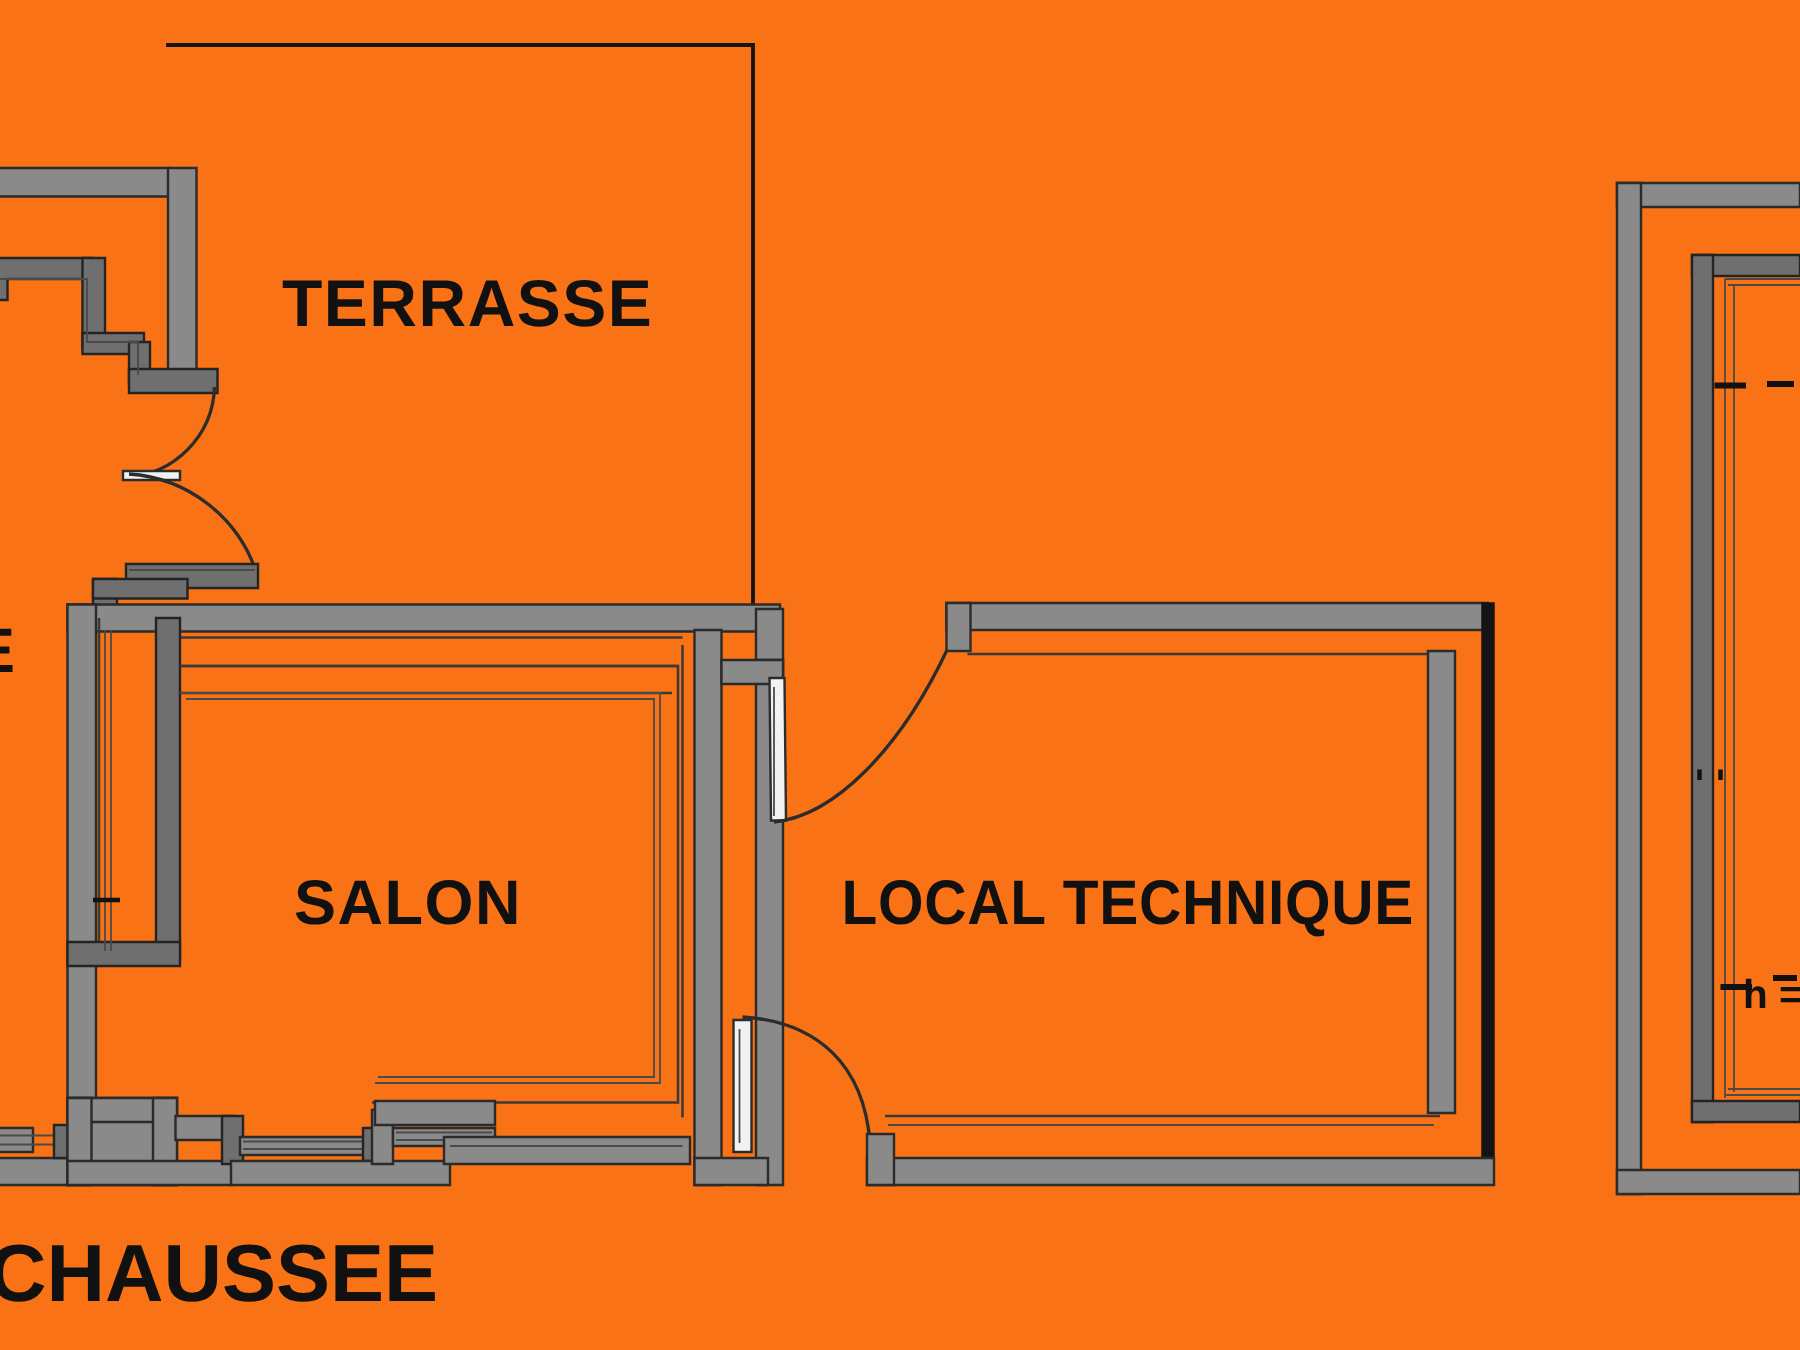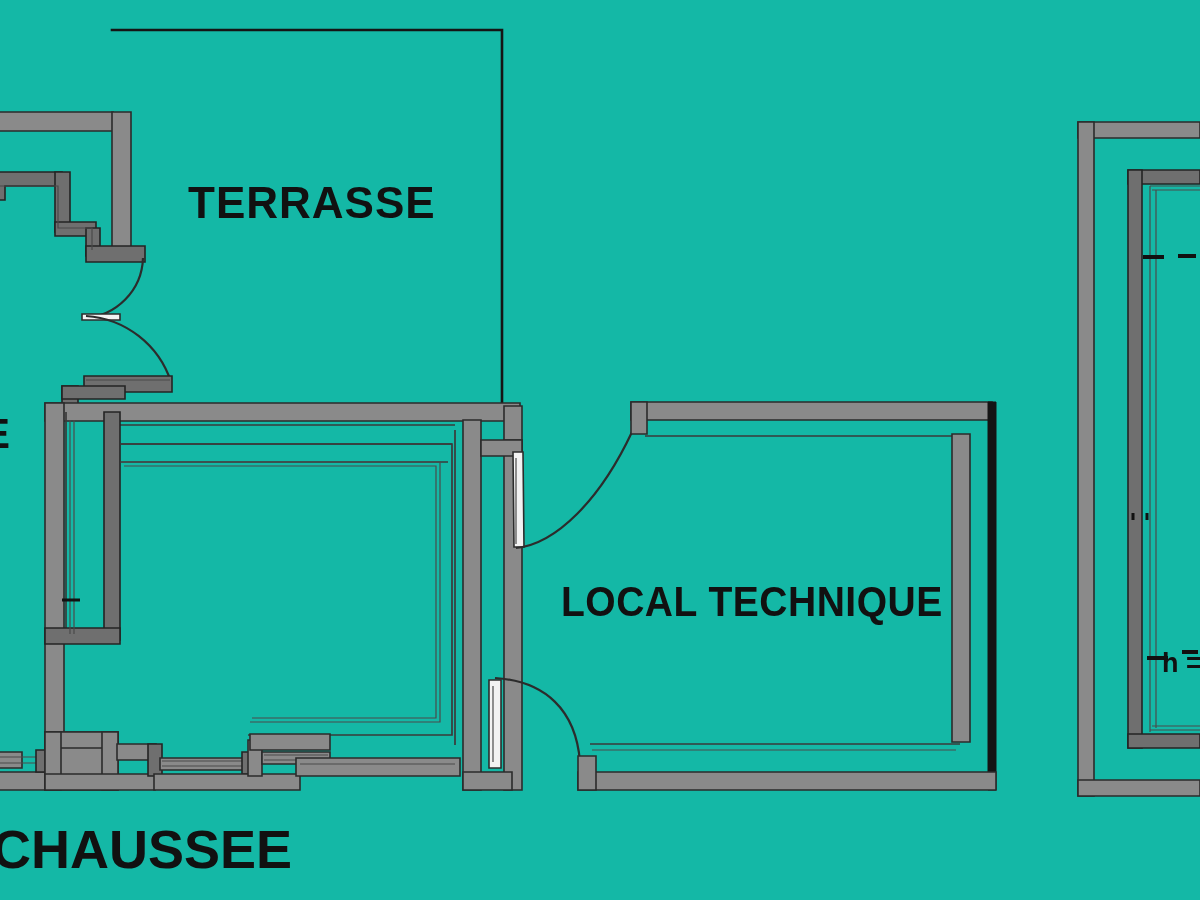--- a/index.html
+++ b/index.html
@@ -7,21 +7,21 @@
     padding: 0;
     background: #ffffff;
   }
   body {
     font-family: "Liberation Sans", sans-serif;
   }
   #plan-root {
     position: relative;
     width: 1200px;
     height: 900px;
-    background: #14b8a6;
+    background: #f97316;
     overflow: hidden;
   }
   #plan-svg {
     position: absolute;
     left: 0;
     top: 0;
     width: 1200px;
     height: 900px;
   }
   .room-label {
@@ -279,20 +279,21 @@
         <path class="tick" d="M 1182,652 L 1198,652"></path>
         <path class="tickthin" d="M 1133,513 L 1133,520"></path>
         <path class="tickthin" d="M 1147,513 L 1147,520"></path>
       </g>
     </g>
 
   </svg>
 
   <div class="room-label" id="label-terrasse">TERRASSE</div>
 
+  <div class="room-label" id="label-salon">SALON</div>
 
   <div class="room-label" id="label-local-technique">LOCAL TECHNIQUE</div>
 
   <div id="label-left-clip">E</div>
 
   <div id="label-height-note">h =</div>
 
   <div id="label-floor-title">CHAUSSEE</div>
 
 </div>

